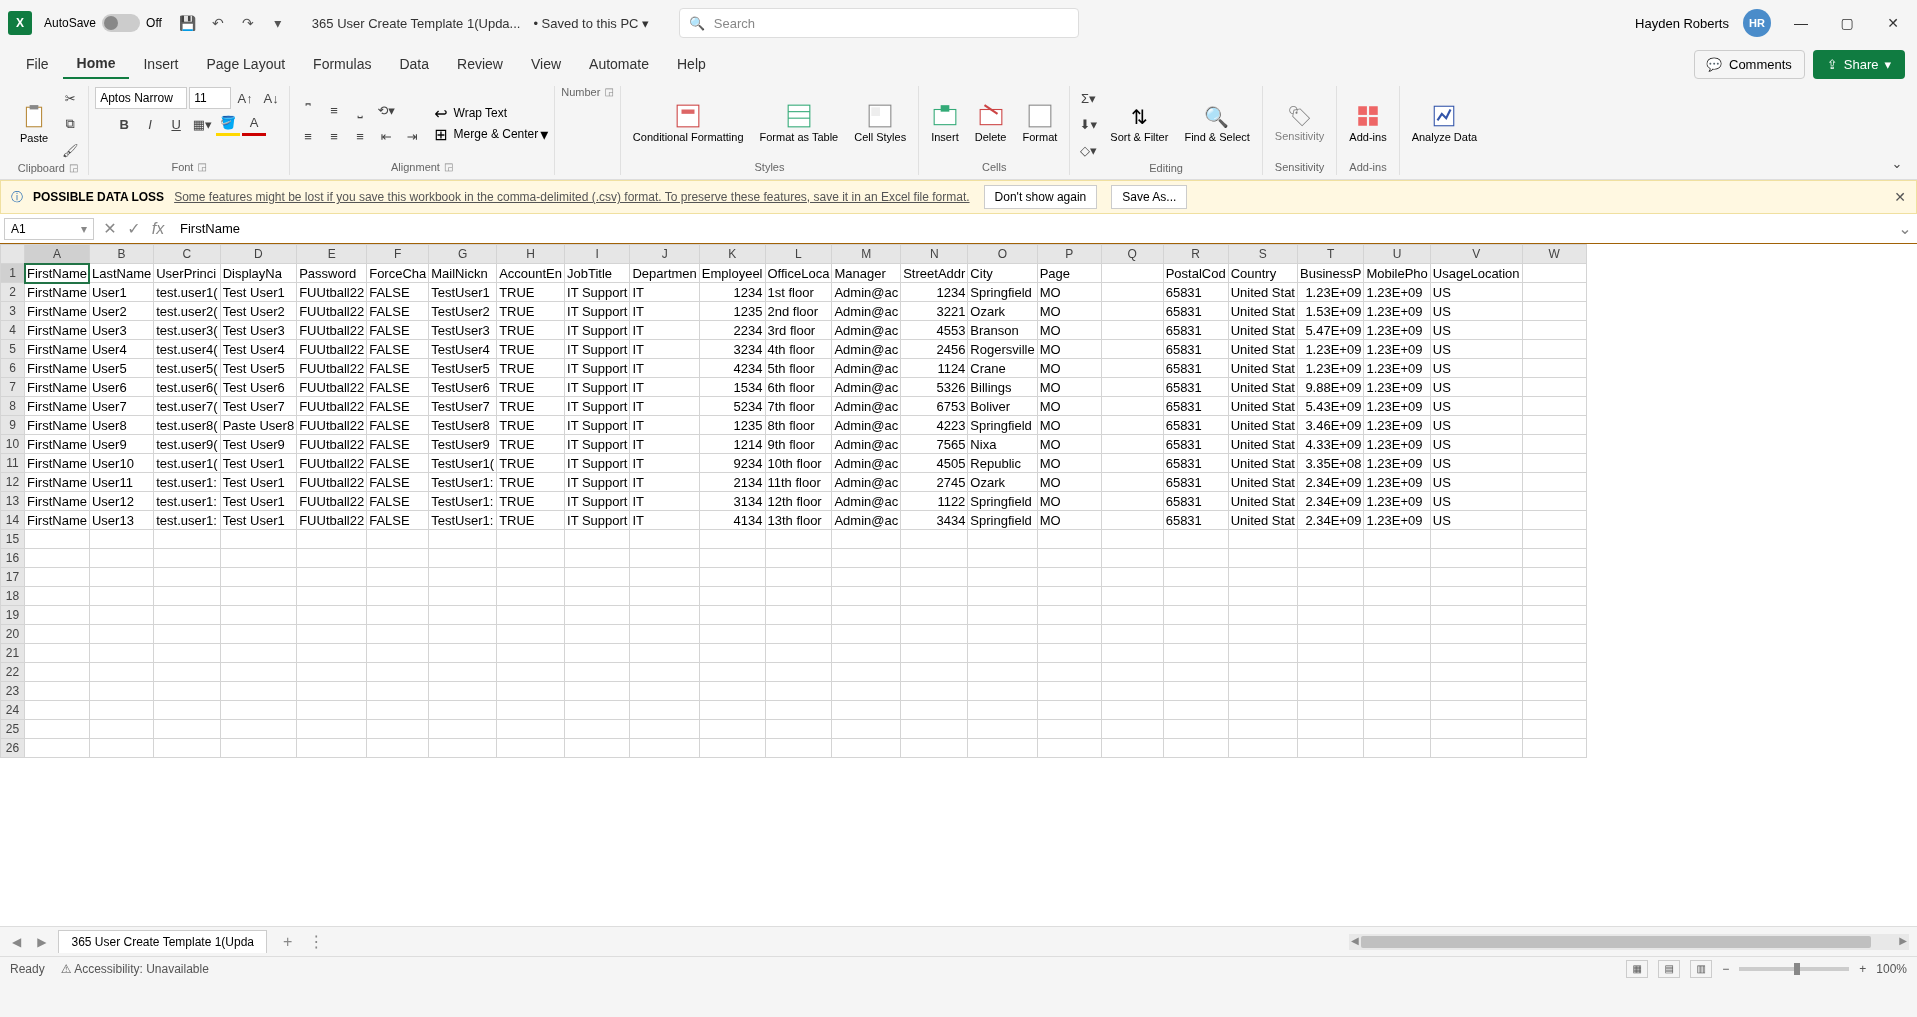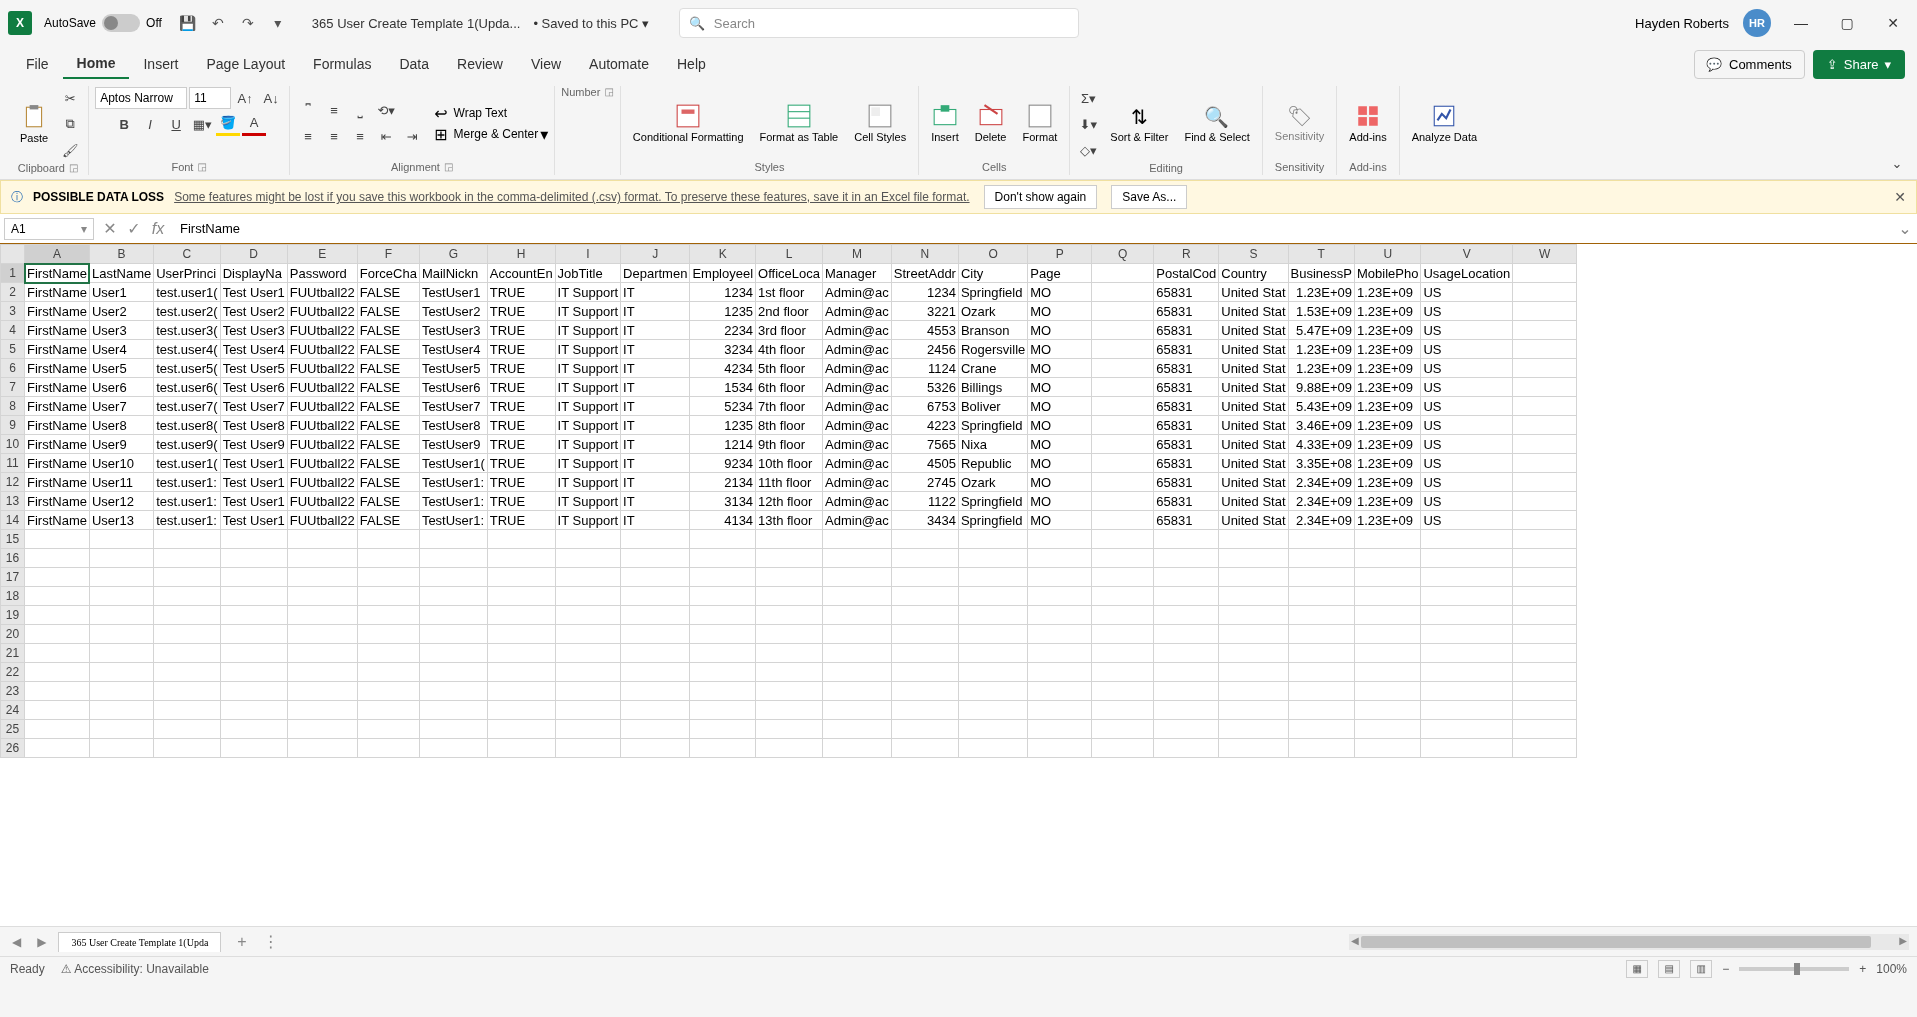--- a/index.html
+++ b/index.html
@@ -67,21 +67,21 @@
 .grid .sel-all { width: 24px; background: #e6e6e6; }
 .grid .colhdr { background: #e6e6e6; text-align: center; font-size: 12px; color: #444; }
 .grid .rowhdr { background: #e6e6e6; text-align: center; width: 24px; font-size: 12px; color: #444; }
 .grid td.num { text-align: right; }
 .colhdr.active, .rowhdr.active { background: #d0d0d0; }
 td.selected { outline: 2px solid #217346; outline-offset: -1px; }
 
 
 .sheettabs { height: 30px; background: #f5f5f5; border-top: 1px solid #ddd; display: flex; align-items: center; padding: 0 8px; gap: 8px; }
 .nav-arrow { color: #888; cursor: pointer; font-size: 12px; padding: 0 4px; }
-.sheet-tab { padding: 4px 12px; background: #fff; border: 1px solid #ccc; border-bottom: none; font-size: 10px; cursor: pointer; font-family: Liberation Serif, serif; }
+.sheet-tab { padding: 4px 12px; background: #fff; border: 1px solid #ccc; border-bottom: none; font-size: 12px; cursor: pointer; }
 .add-sheet { color: #888; font-size: 16px; cursor: pointer; padding: 0 8px; }
 .sheettabs .hscroll { margin-left: auto; width: 560px; height: 16px; background: #e8e8e8; position: relative; }
 .sheettabs .hscroll .thumb { position: absolute; left: 12px; top: 2px; width: 510px; height: 12px; background: #c0c0c0; border-radius: 2px; }
 .tab-options { margin-right: 12px; color: #888; cursor: pointer; }
 
 
 .statusbar { height: 24px; background: #f5f5f5; border-top: 1px solid #ddd; display: flex; align-items: center; padding: 0 10px; font-size: 12px; color: #555; gap: 16px; }
 .statusbar .right { margin-left: auto; display: flex; align-items: center; gap: 10px; }
 .view-btn { width: 22px; height: 18px; border: 1px solid #ccc; cursor: pointer; display: flex; align-items: center; justify-content: center; font-size: 10px; }
 .zoom-slider { width: 110px; height: 4px; background: #ccc; position: relative; }
@@ -612,21 +612,21 @@
           <td class=" num">5.43E+09</td>
           <td class="">1.23E+09</td>
           <td class="">US</td>
           <td class=""></td>
         </tr>
         <tr>
           <th class="rowhdr">9</th>
           <td class="">FirstName</td>
           <td class="">User8</td>
           <td class="">test.user8(</td>
-          <td class="">Test User8</td>
+          <td class="">Paste User8</td>
           <td class="">FUUtball22</td>
           <td class="">FALSE</td>
           <td class="">TestUser8</td>
           <td class="">TRUE</td>
           <td class="">IT Support</td>
           <td class="">IT</td>
           <td class=" num">1235</td>
           <td class="">8th floor</td>
           <td class="">Admin@ac</td>
           <td class=" num">4223</td>

